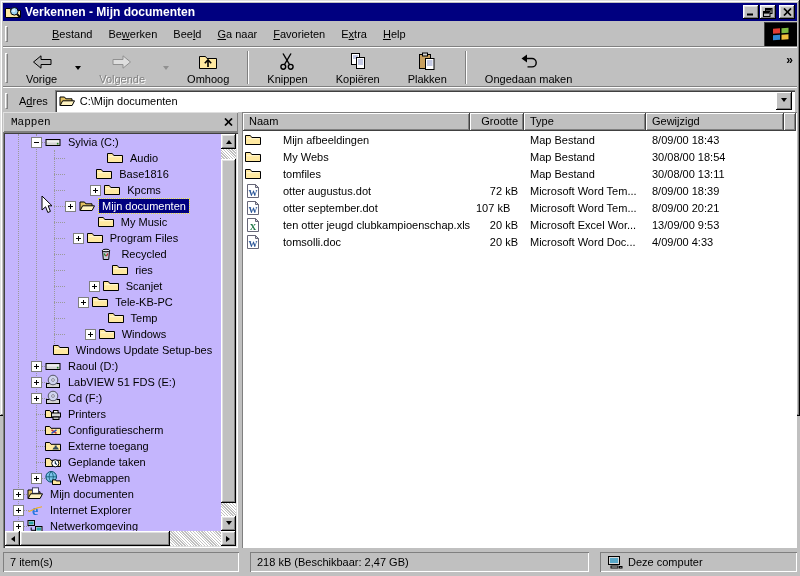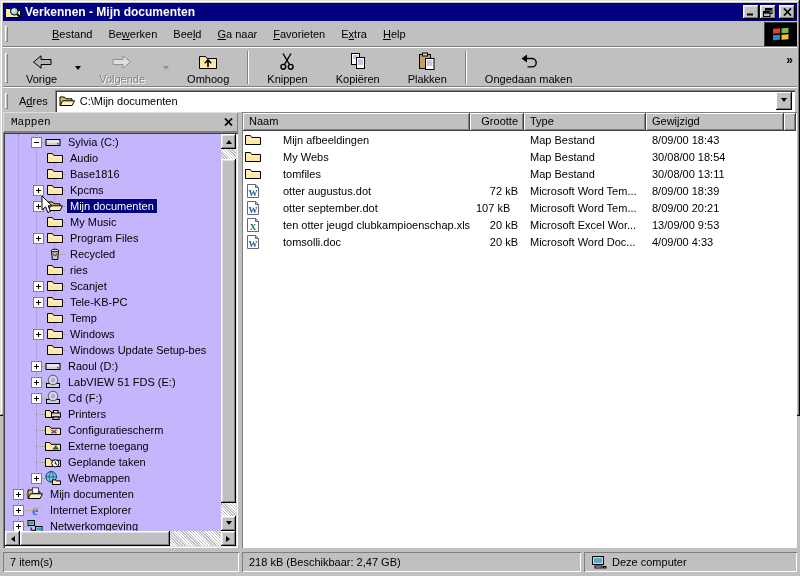--- a/index.html
+++ b/index.html
@@ -62,21 +62,21 @@
   .x-btn{width:16px;height:14px;background:transparent;border:0;padding:0;display:flex;align-items:center;justify-content:center;}
 
   .tree-wrap{position:absolute;left:0;top:20px;right:0;bottom:0;background:#fff;
     box-shadow: inset 1px 1px 0 #808080, inset 2px 2px 0 #404040, inset -1px -1px 0 #fff, inset -2px -2px 0 #dfdfdf;}
   .tree-view{position:absolute;left:2px;top:2px;right:17px;bottom:17px;overflow:hidden;background:#c4b5fd;}
   .spine{position:absolute;width:0;border-left:1px dotted #9a9a9a;}
   .tree-row{position:relative;height:16px;display:flex;align-items:center;white-space:nowrap;}
   .tree-row::before{content:"";position:absolute;top:8px;width:11px;border-top:1px dotted #9a9a9a;}
   .d0{padding-left:8px;}  .d0::before{left:13px;}
   .d1{padding-left:26px;} .d1::before{left:31px;}
-  .d2{padding-left:28px;} .d2::before{left:49px;}
+  .d2{padding-left:28px;justify-content:center;} .d2::before{left:49px;}
   .expand{flex:0 0 11px;width:11px;height:11px;background:#fff;border:1px solid #808080;position:relative;margin-right:3px;z-index:1;}
   .expand::before{content:"";position:absolute;left:2px;right:2px;top:4px;border-top:1px solid #000;}
   .expand.plus::after{content:"";position:absolute;top:2px;bottom:2px;left:4px;border-left:1px solid #000;}
   .no-exp{flex:0 0 14px;width:14px;}
   .t-icn{width:16px;height:16px;margin-right:4px;flex:none;z-index:1;}
   .t-lbl{padding:1px 3px;z-index:1;}
   .t-lbl.sel{background:#000080;color:#fff;outline:1px dotted #e0e040;}
 
   .cursor{position:absolute;left:36px;top:61px;z-index:5;}
 
@@ -110,21 +110,21 @@
   .fh-cell{background:#c0c0c0;padding:2px 6px;white-space:nowrap;overflow:hidden;
     box-shadow: inset -1px -1px 0 #404040, inset 1px 1px 0 #fff, inset -2px -2px 0 #808080;}
   .c-name{width:227px;} .c-size{width:54px;text-align:right;} .c-type{width:122px;} .c-mod{width:138px;} .c-stub{flex:1;}
   .frows{position:absolute;left:1px;top:19px;right:1px;bottom:1px;overflow:hidden;}
   .file-row{height:17px;display:flex;align-items:center;}
   .f-cell{white-space:nowrap;overflow:hidden;padding:0 6px;}
   .f-name{display:flex;align-items:center;gap:22px;padding-left:2px;}
   .f-icn{width:16px;height:16px;flex:none;}
 
   
-  .statusbar{position:absolute;left:3px;top:550px;right:3px;height:22px;display:flex;gap:3px;padding-top:2px;}
+  .statusbar{position:absolute;left:3px;top:550px;right:3px;height:22px;display:flex;gap:11px;padding-top:2px;}
   .s-pane{box-shadow: inset 1px 1px 0 #808080, inset -1px -1px 0 #fff;display:flex;align-items:center;padding:0 7px;white-space:nowrap;overflow:hidden;}
   .sp1{width:236px;} .sp2{width:339px;} .sp3{flex:1;gap:5px;}
 </style>
 </head>
 <body>
 
 <div class="window">
 
   <div class="titlebar">
     <span class="icn">

